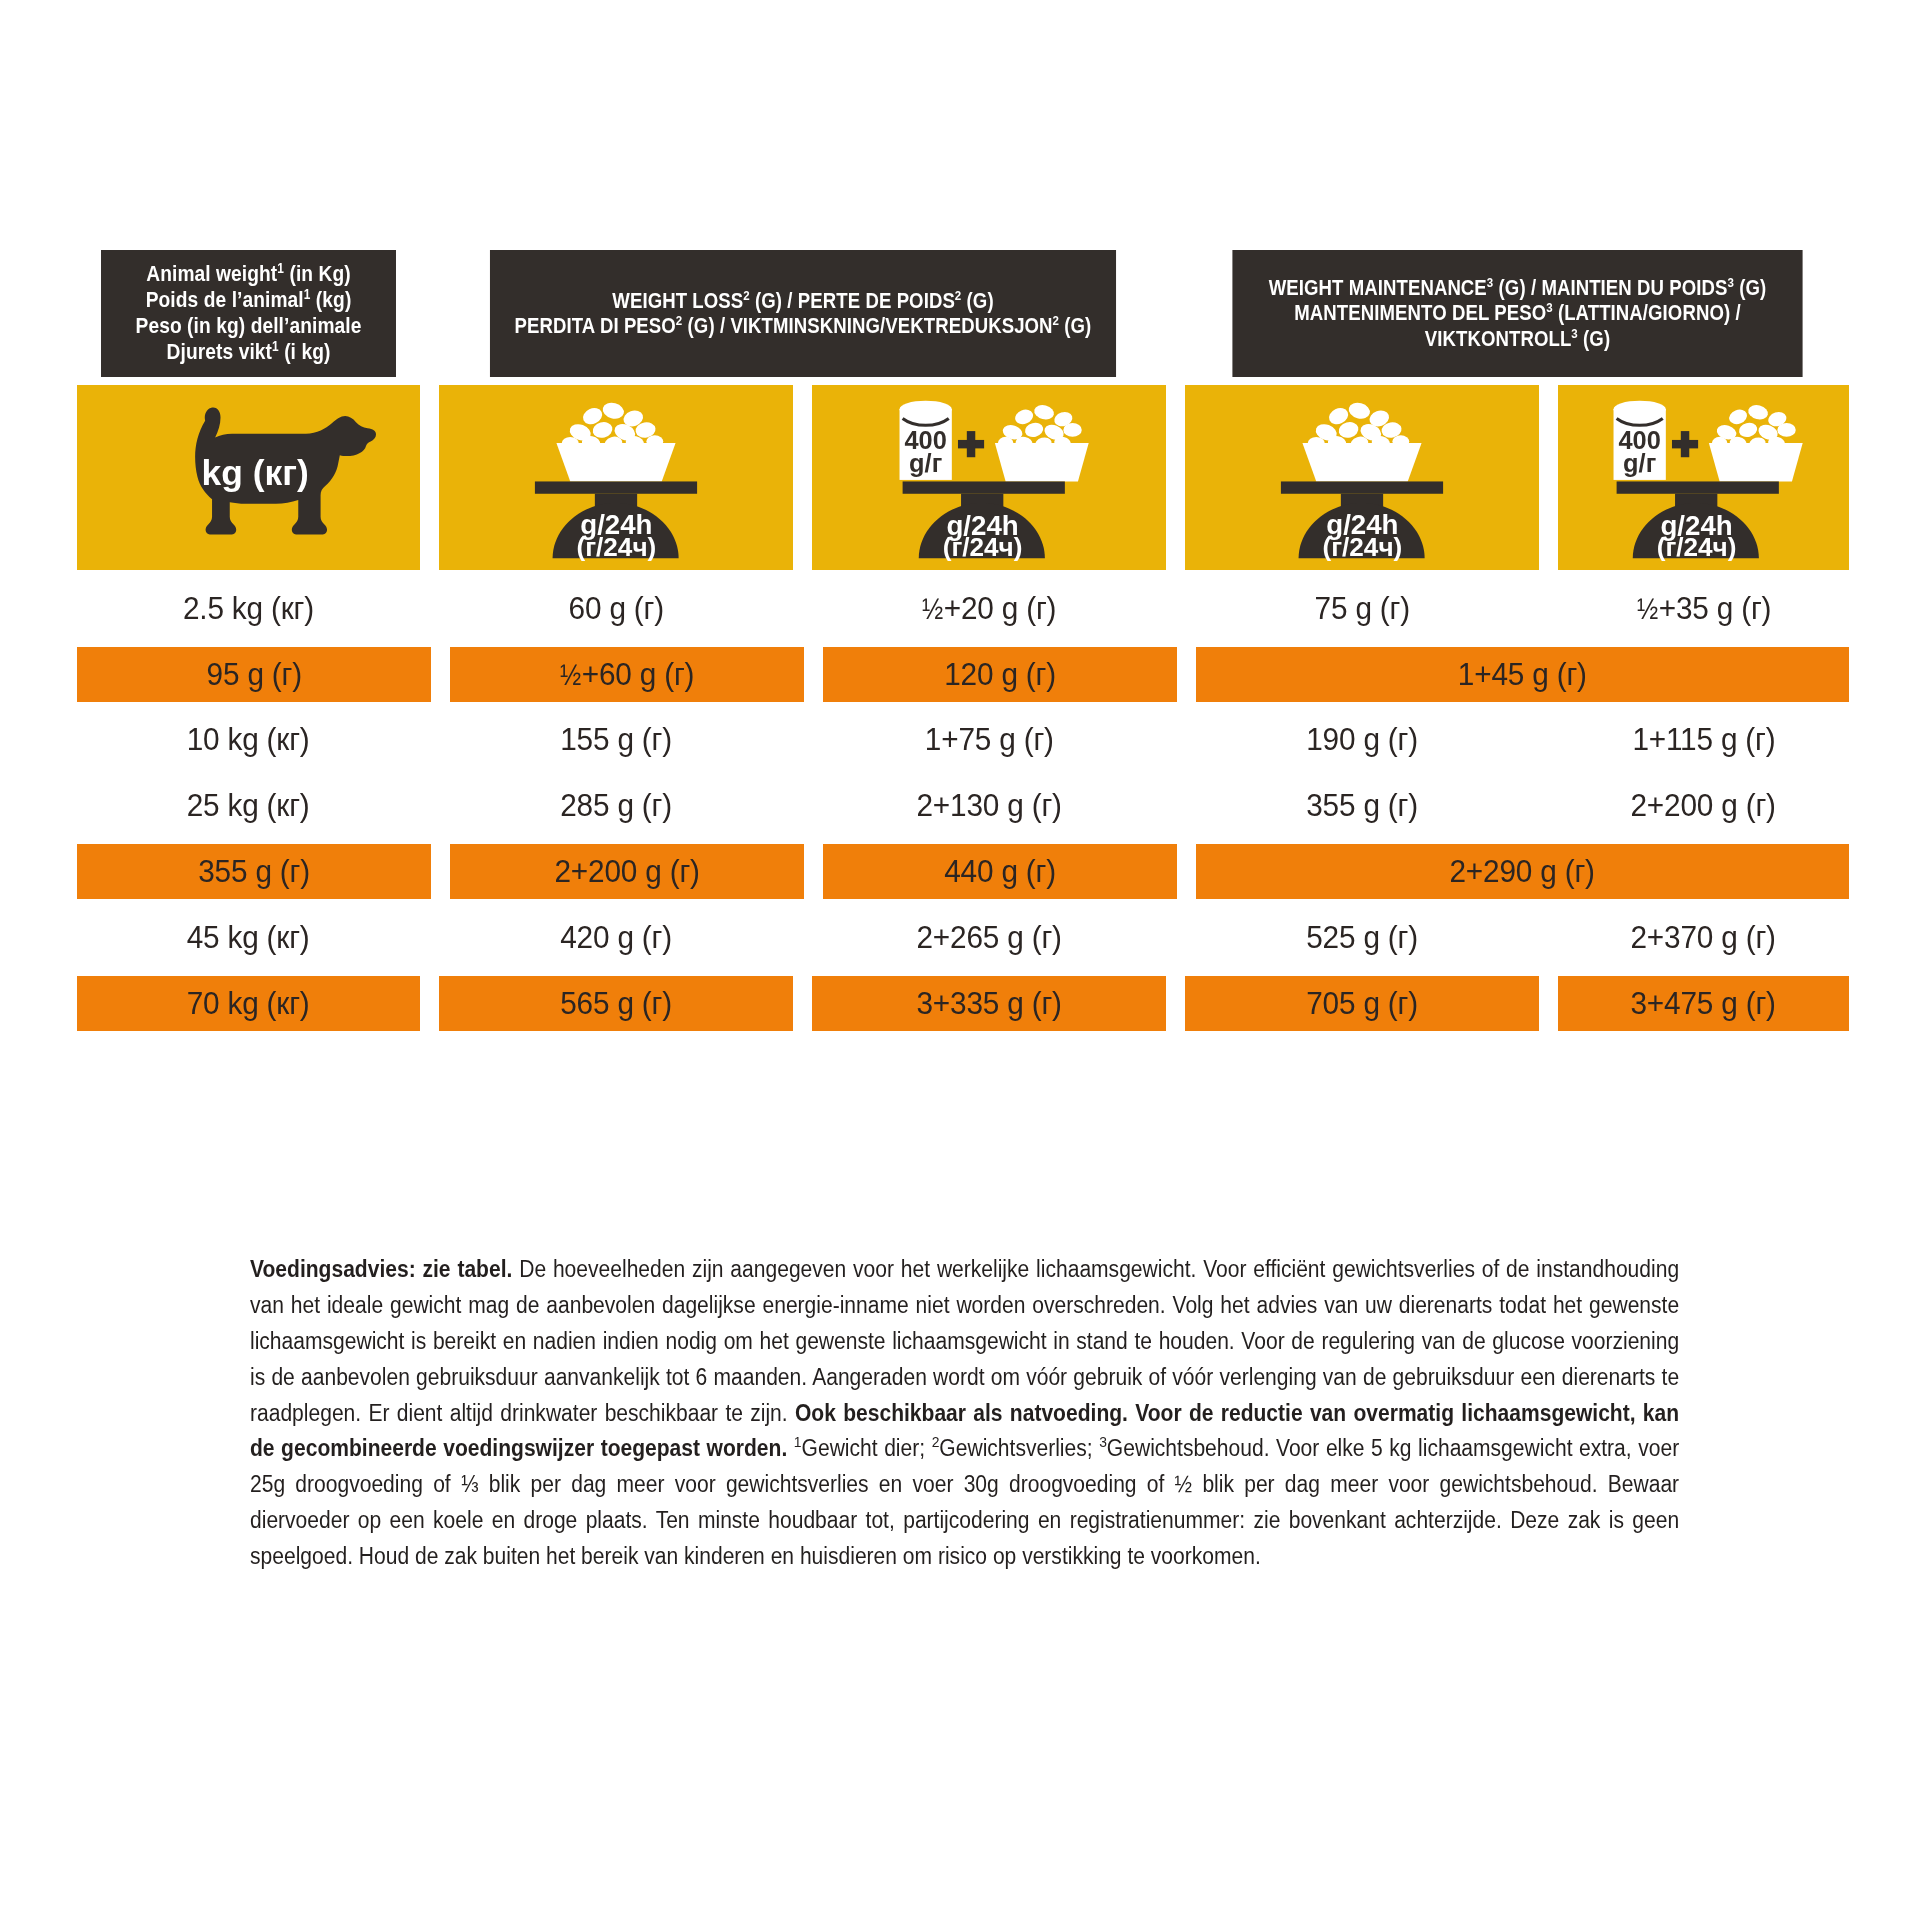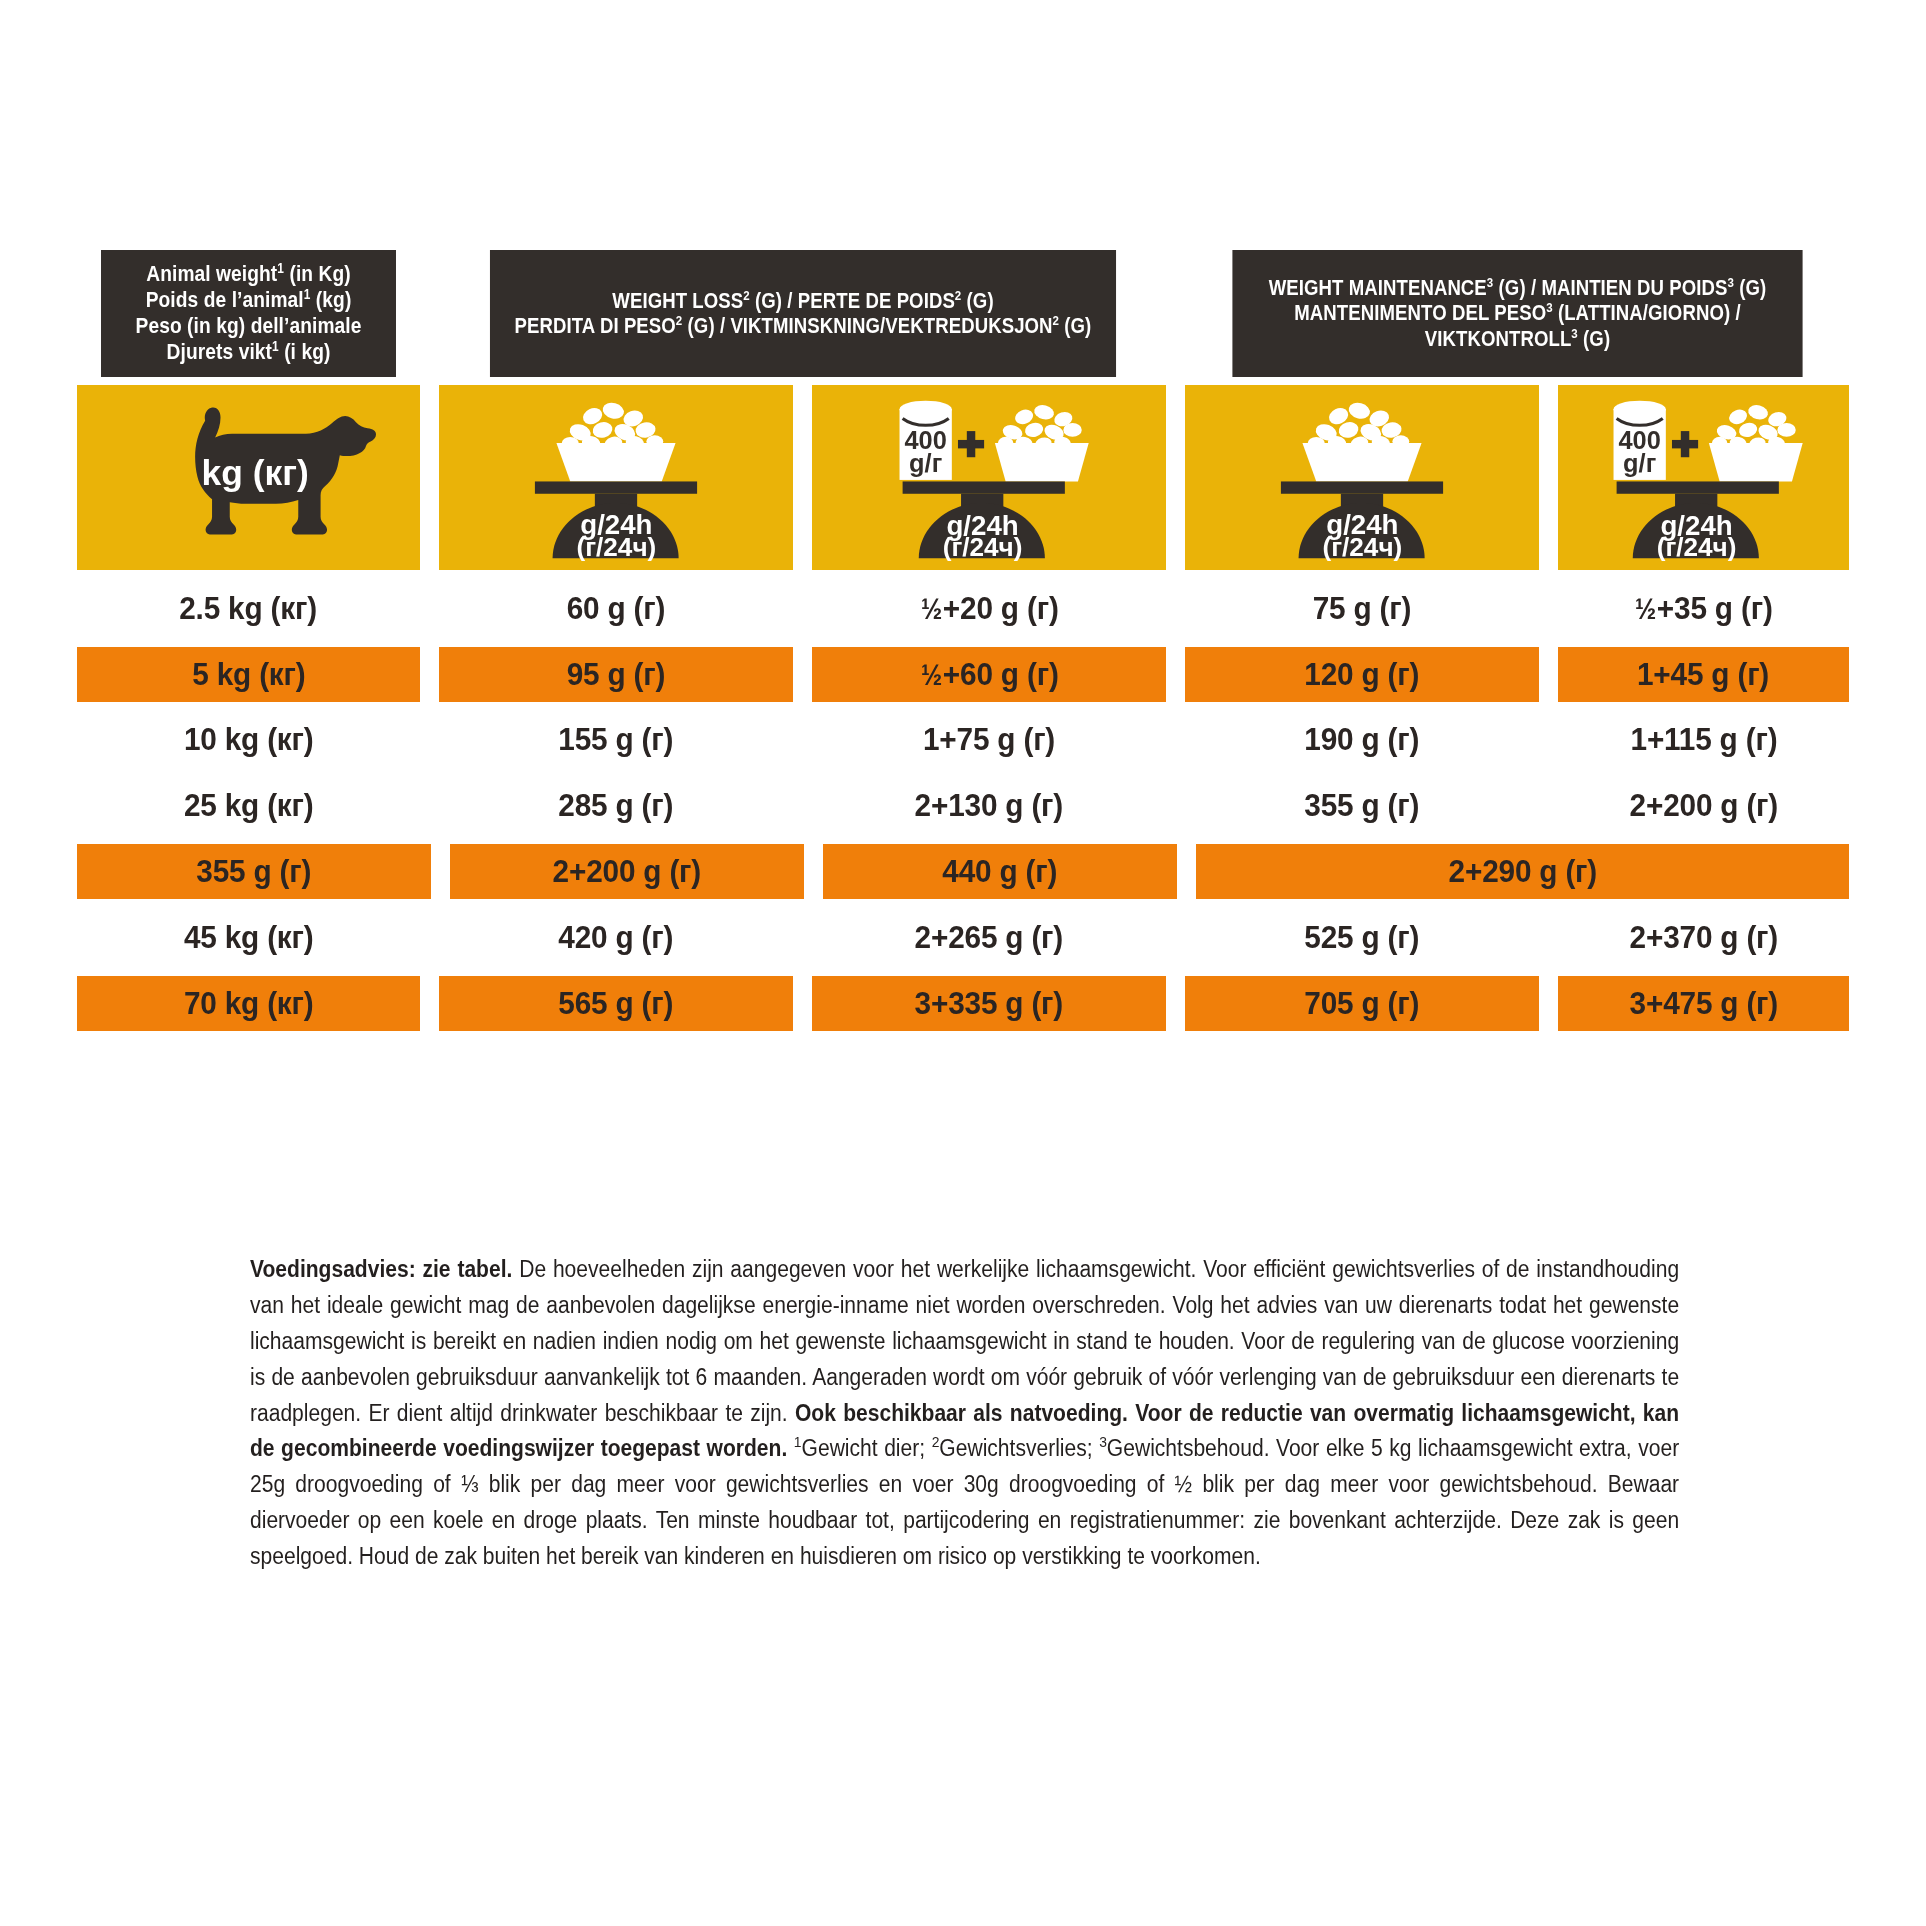--- a/index.html
+++ b/index.html
@@ -83,21 +83,21 @@
     display: flex;
     gap: 19px;
     margin-top: 10.8px;
   }
   .data-cell {
     display: flex;
     align-items: center;
     justify-content: center;
     height: 55px;
     color: #2B2523;
-    font-weight: bold;
+    font-weight: normal;
     font-size: 32px;
     letter-spacing: -0.2px;
   }
   .data-cell span {
     display: inline-block;
     transform: scaleX(0.93);
     transform-origin: center center;
     white-space: nowrap;
   }
   .data-row.banded .data-cell { background: #F07F0A; }
@@ -315,23 +315,20 @@
             <span><span class="frac">½</span>+20 g (г)</span>
           </div>
           <div class="data-cell dc-4">
             <span>75 g (г)</span>
           </div>
           <div class="data-cell dc-5">
             <span><span class="frac">½</span>+35 g (г)</span>
           </div>
         </div>
         <div class="data-row banded">
-          <div class="data-cell dc-1">
-            <span>5 kg (кг)</span>
-          </div>
           <div class="data-cell dc-2">
             <span>95 g (г)</span>
           </div>
           <div class="data-cell dc-3">
             <span><span class="frac">½</span>+60 g (г)</span>
           </div>
           <div class="data-cell dc-4">
             <span>120 g (г)</span>
           </div>
           <div class="data-cell dc-5">

